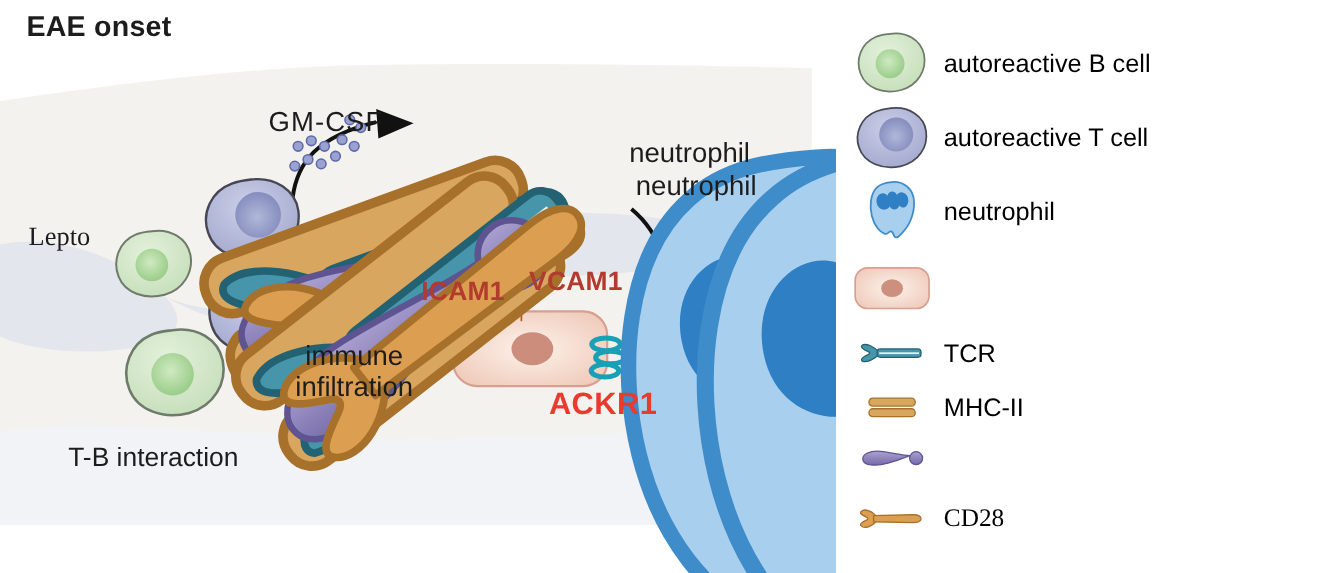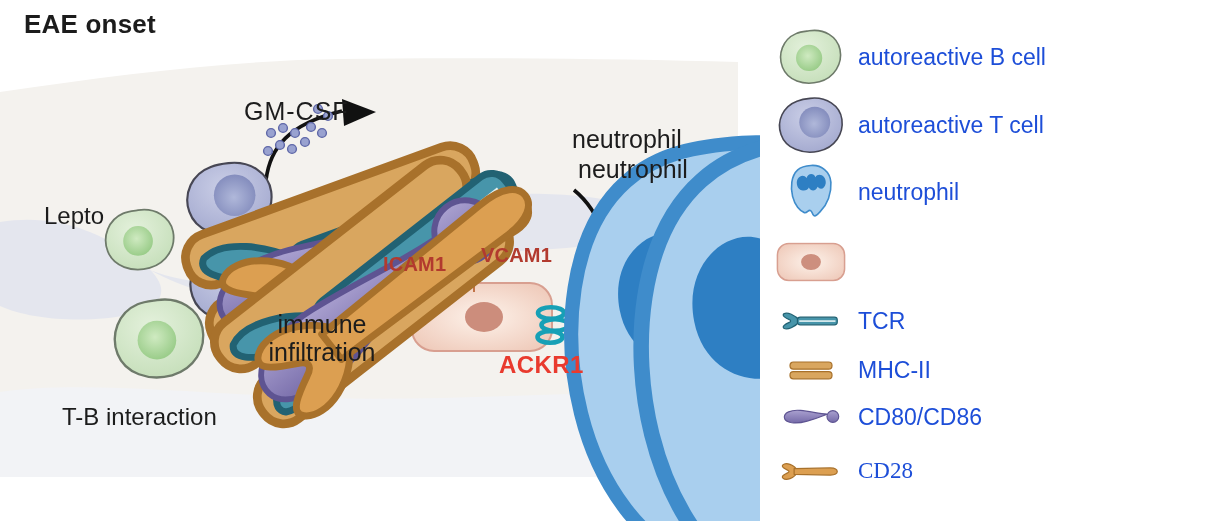--- a/index.html
+++ b/index.html
@@ -3,27 +3,27 @@
 <meta charset="utf-8">
 <style>
   html,body{margin:0;padding:0;background:#ffffff;}
   .stage{position:relative;width:1220px;height:521px;background:#ffffff;overflow:hidden;
          font-family:"Liberation Sans",sans-serif;padding-left:28px;}
   .art{position:absolute;left:0;top:0;}
   .lbl{position:absolute;color:#1c1c1c;white-space:nowrap;line-height:1.1;}
   .title{font-size:26px;font-weight:bold;letter-spacing:.2px;}
   .big{font-size:25px;}
   .med{font-size:24px;}
-  .adh{font-size:20px;font-weight:bold;color:#b23a2e;letter-spacing:.2px;}
-  .ackr{font-size:24px;font-weight:bold;color:#e93a2e;letter-spacing:.4px;}
+  .adh{font-size:24px;font-weight:bold;color:#b23a2e;letter-spacing:.2px;}
+  .ackr{font-size:28px;font-weight:bold;color:#e93a2e;letter-spacing:.4px;}
   .center2{text-align:center;line-height:28px;}
   .legend{position:absolute;left:770px;top:0;width:450px;height:521px;}
   .lrow{position:absolute;left:0;display:flex;align-items:center;}
   .ic{width:82px;display:flex;justify-content:center;align-items:center;flex:0 0 82px;}
-  .ltext{font-size:23px;color:#1d4ed8;margin-left:6px;white-space:nowrap;}
+  .ltext{font-size:23px;color:#000000;margin-left:6px;white-space:nowrap;}
 </style>
 </head>
 <body>
 
 <div class="stage">
 
   <svg width="0" height="0" style="position:absolute">
     <defs>
       <radialGradient id="gB" cx="42%" cy="35%" r="75%">
         <stop offset="0%" stop-color="#e4f1dc"></stop>
@@ -185,21 +185,21 @@
       <use href="#sym-cd28" transform="translate(27,23) scale(0.45)"></use>
     </g>
 
     <use href="#sym-neutro" transform="translate(385,130) scale(0.94)"></use>
     <use href="#sym-neutro" transform="translate(499,132) scale(0.94)"></use>
     <use href="#sym-neutro" transform="translate(437,124) scale(1.03)"></use>
   </svg>
 
   <div class="lbl title" style="left:24px;top:10px;">EAE onset</div>
   <div class="lbl big" style="left:244px;top:73px;letter-spacing:1px;margin-top:25px;">GM-CSF</div>
-  <div class="lbl med" style="left:44px;top:203px;">Lepto</div>
+  <div class="lbl med" style="left:26px;top:203px;font-family:Liberation Serif, serif;">Lepto</div>
   <div class="lbl med" style="left:62px;top:404px;">T-B interaction</div>
   <div class="lbl big center2" style="left:254px;top:310px;width:136px;">
     <div>immune</div>
     <div>infiltration</div>
   </div>
   <div class="lbl big" style="left:572px;top:126px;">neutrophil</div>
   <div class="lbl big" style="left:578px;top:156px;">neutrophil</div>
   <div class="lbl adh" style="left:383px;top:253px;">ICAM1</div>
   <div class="lbl adh" style="left:481px;top:244px;">VCAM1</div>
   <div class="lbl ackr" style="left:499px;top:352px;">ACKR1</div>
@@ -251,21 +251,20 @@
           </svg>
       </span>
       <span class="ltext">MHC-II</span>
     </div>
     <div class="lrow" style="top:403px;height:28px;">
       <span class="ic">
         <svg width="62" height="19" viewBox="0 0 64 20">
             <use href="#sym-cd8086"></use>
           </svg>
       </span>
-      <span class="ltext">CD80/CD86</span>
     </div>
     <div class="lrow" style="top:457px;height:28px;font-family:Liberation Serif, serif;">
       <span class="ic">
         <svg width="60" height="21" viewBox="0 0 64 22">
             <use href="#sym-cd28"></use>
           </svg>
       </span>
       <span class="ltext">CD28</span>
     </div>
   </div>

